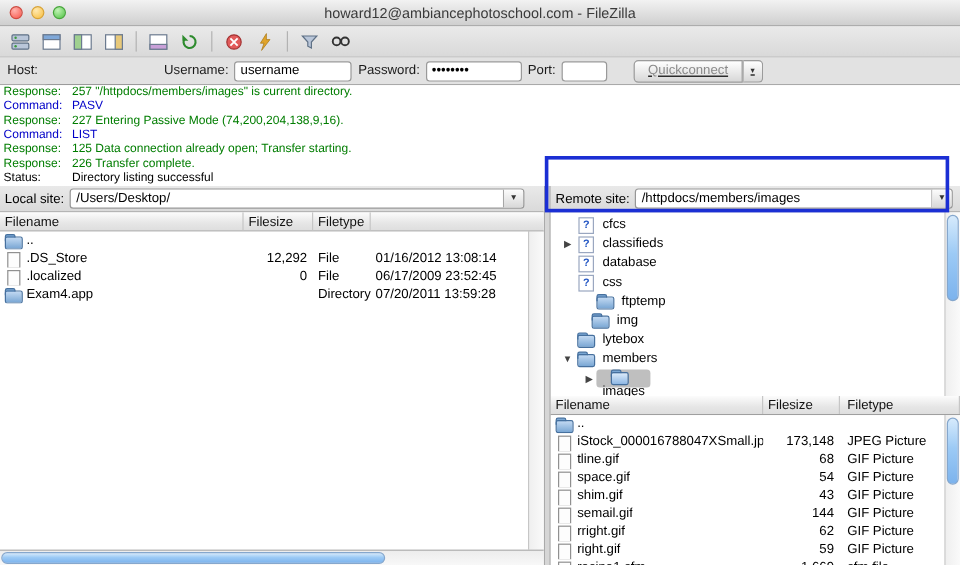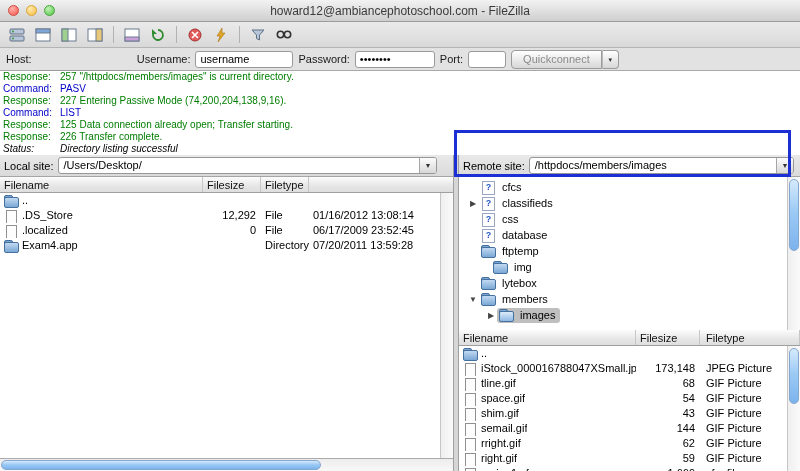--- a/index.html
+++ b/index.html
@@ -27,21 +27,21 @@
   .tbtn svg { width:18px; height:16px; display:block; }
   .tsep { width:1px; align-self:stretch; margin:4px 5px; background:#b2b2b2; }
 
   
   .quickbar { position:absolute; top:48px; left:0; right:0; height:23px; background:#e2e2e2;
               border-bottom:1px solid #a9a9a9; display:flex; align-items:center; padding:0 6px; gap:5px; }
   .qlabel { font-size:11px; color:#1a1a1a; white-space:nowrap; }
   .qinput { height:17px; border:1px solid #9a9a9a; border-radius:3px; background:#fff;
             font:11px "Liberation Sans",sans-serif; padding:0 4px; color:#000; }
   .w-host{ width:95px;margin-top:38px; } .w-user{ width:98px; } .w-pass{ width:80px; } .w-port{ width:38px; }
-  .qcwrap { display:flex; margin-left:0; }
+  .qcwrap { display:flex; margin-left:17px;text-decoration:underline; }
   .qc-btn { height:19px; padding:0 11px; background:linear-gradient(#ffffff,#d7d7d7);
             border:1px solid #9b9b9b; border-radius:4px 0 0 4px; font:11px "Liberation Sans",sans-serif;
             color:#8a8a8a; display:flex; align-items:center; }
   .qc-drop { height:19px; width:17px; background:linear-gradient(#ffffff,#d7d7d7);
              border:1px solid #9b9b9b; border-left:1px solid #b9b9b9; border-radius:0 4px 4px 0;
              display:flex; align-items:center; justify-content:center; padding:0; color:#555; }
   .carr { font-size:7px; color:#333; line-height:1; }
 
   
   .log { position:absolute; top:71px; left:0; right:0; height:84px; background:#fff; overflow:hidden; }
@@ -90,21 +90,21 @@
   .rc-size { width:64px;  text-align:right; padding-right:5px; }
   .rc-type { flex:1;      padding-left:6px; }
   .fname { overflow:hidden; white-space:nowrap; }
 
   
   .rtree { position:absolute; top:22px; left:0; right:13px; height:153px; background:#fff;
            padding-top:2px; overflow:hidden; }
   .titem { display:flex; align-items:center; height:16px; font-size:11px; }
   .texp { width:12px; flex:0 0 auto; font-size:8px; color:#444; text-align:center; }
   .twrap { display:inline-flex; align-items:center; height:15px; padding:0 5px 0 2px; border-radius:3px; }
-  .twrap.sel { background:#bfbfbf; }
+  .twrap.sel { background:#bfbfbf;flex-direction:column; }
   .tlabel { margin-left:3px; white-space:nowrap; }
 
   
   .fi { position:relative; display:inline-block; width:15px; height:12px; flex:0 0 auto; margin-right:3px; }
   .fi-folder::before { content:""; position:absolute; left:0; top:0; width:7px; height:4px;
         border:1px solid #46709e; background:#7aa7d4; border-radius:2px 2px 0 0; }
   .fi-folder::after  { content:""; position:absolute; left:0; top:2px; width:13px; height:9px;
         border:1px solid #46709e; background:linear-gradient(180deg,#c2d9f2,#7aa7d4); border-radius:2px; }
   .fi-open::after { background:linear-gradient(180deg,#dcebfa,#8fb8e4); }
   .fi-file::after { content:""; position:absolute; left:2px; top:0; width:9px; height:12px;
@@ -267,21 +267,21 @@
         <span class="logtext">LIST</span>
       </div>
       <div class="logline" style="color: rgb(0, 125, 0);">
         <span class="logtype">Response:</span>
         <span class="logtext">125 Data connection already open; Transfer starting.</span>
       </div>
       <div class="logline" style="color: rgb(0, 125, 0);">
         <span class="logtype">Response:</span>
         <span class="logtext">226 Transfer complete.</span>
       </div>
-      <div class="logline" style="color: rgb(0, 0, 0); font-style: italic;">
+      <div class="logline" style="color: rgb(0, 0, 0);">
         <span class="logtype">Status:</span>
         <span class="logtext">Directory listing successful</span>
       </div>
     </div>
 
   <div class="content">
 
     <div class="pane local">
       <div class="sitebar">
         <span class="slabel">Local site:</span>
@@ -371,31 +371,31 @@
             <span class="texp">▶</span>
             <span class="twrap">
               <span class="fi fi-q"></span>
               <span class="tlabel">classifieds</span>
             </span>
           </div>
           <div class="titem" style="padding-left: 8px;">
             <span class="texp"></span>
             <span class="twrap">
               <span class="fi fi-q"></span>
-              <span class="tlabel">css</span>
+              <span class="tlabel">database</span>
             </span>
           </div>
           <div class="titem" style="padding-left: 8px;">
             <span class="texp"></span>
             <span class="twrap">
               <span class="fi fi-q"></span>
-              <span class="tlabel">database</span>
-            </span>
-          </div>
-          <div class="titem" style="padding-left: 8px;">
+              <span class="tlabel">css</span>
+            </span>
+          </div>
+          <div class="titem" style="padding-left: 24px;">
             <span class="texp"></span>
             <span class="twrap">
               <span class="fi fi-folder"></span>
               <span class="tlabel">ftptemp</span>
             </span>
           </div>
           <div class="titem" style="padding-left: 20px;">
             <span class="texp"></span>
             <span class="twrap">
               <span class="fi fi-folder"></span>

